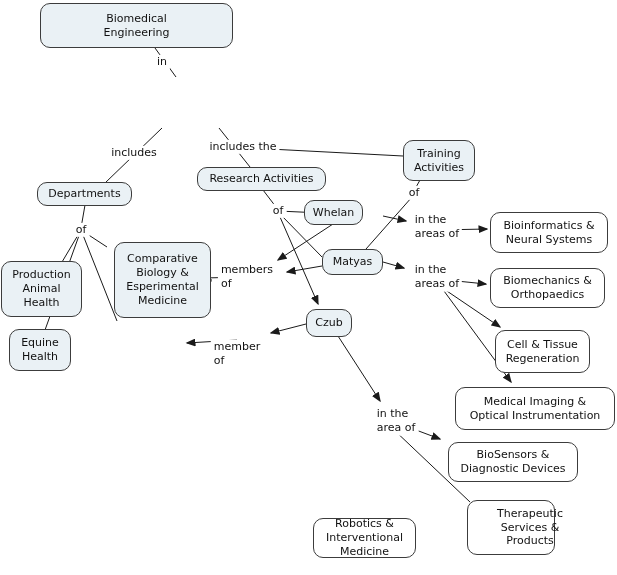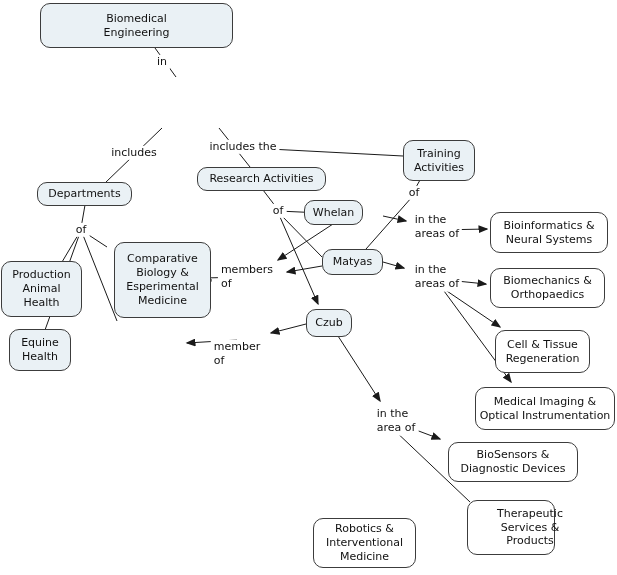--- a/index.html
+++ b/index.html
@@ -88,28 +88,28 @@
 Esperimental
 Medicine</div>
   <div class="node" style="left:9px;top:329px;width:62px;height:42px;">Equine
 Health</div>
   <div class="node leaf" style="left:490px;top:212px;width:118px;height:41px;">Bioinformatics &amp;
 Neural Systems</div>
   <div class="node leaf" style="left:490px;top:268px;width:115px;height:40px;">Biomechanics &amp;
 Orthopaedics</div>
   <div class="node leaf" style="left:495px;top:330px;width:95px;height:43px;">Cell &amp; Tissue
 Regeneration</div>
-  <div class="node leaf" style="left:475px;top:387px;width:140px;height:43px;">Medical Imaging &amp;
+  <div class="node leaf" style="left:455px;top:387px;width:160px;height:43px;">Medical Imaging &amp;
 Optical Instrumentation</div>
   <div class="node leaf" style="left:448px;top:442px;width:130px;height:40px;">BioSensors &amp;
 Diagnostic Devices</div>
   <div class="node leaf" style="left:467px;top:500px;width:88px;height:55px;padding-left:40px;">Therapeutic
 Services &amp;
 Products</div>
-  <div class="node leaf" style="left:313px;top:518px;width:103px;height:50px;">Robotics &amp;
+  <div class="node leaf" style="left:313px;top:518px;width:103px;height:40px;">Robotics &amp;
 Interventional
 Medicine</div>
 
   <div class="lbl" style="left:162px;top:62px;">in</div>
   <div class="lbl" style="left:134px;top:153px;">includes</div>
   <div class="lbl" style="left:231px;top:147px;margin-left:12px;">includes the</div>
   <div class="lbl" style="left:81px;top:230px;">of</div>
   <div class="lbl" style="left:278px;top:211px;">of</div>
   <div class="lbl" style="left:414px;top:193px;">of</div>
   <div class="lbl" style="left:247px;top:277px;">members

